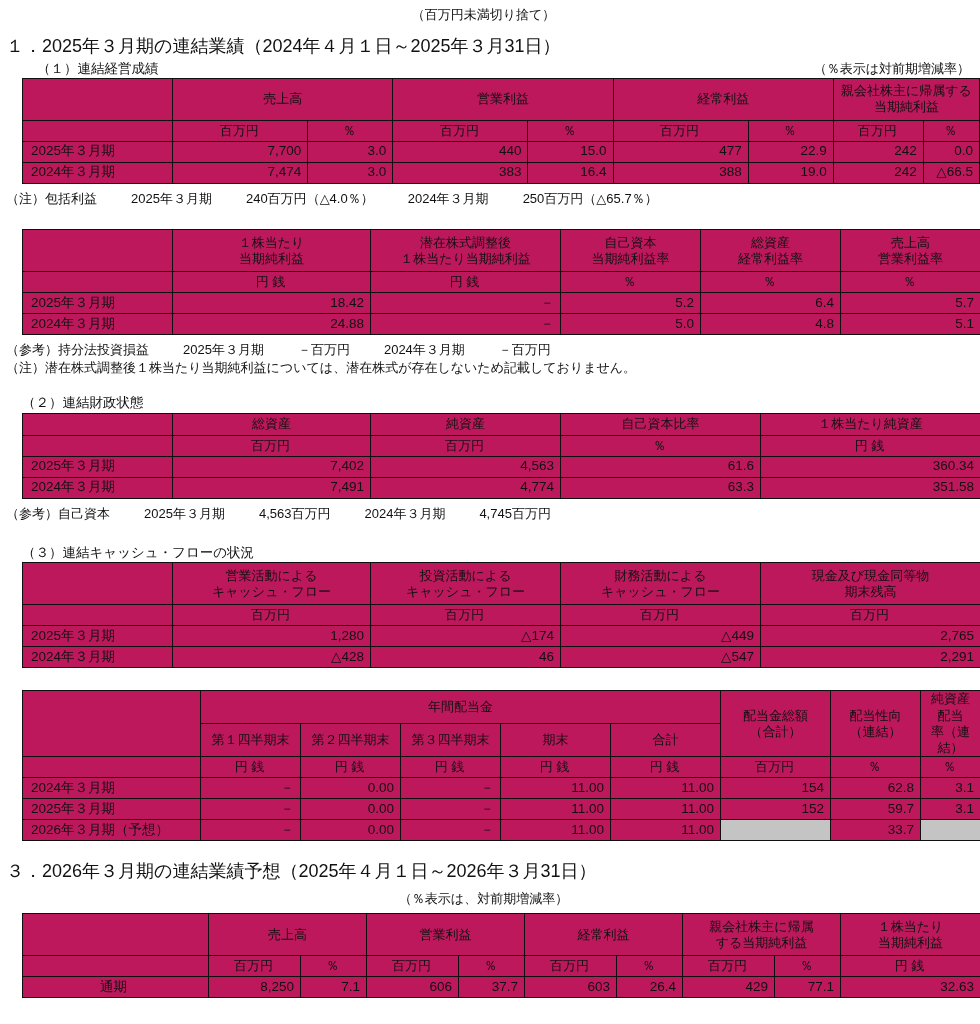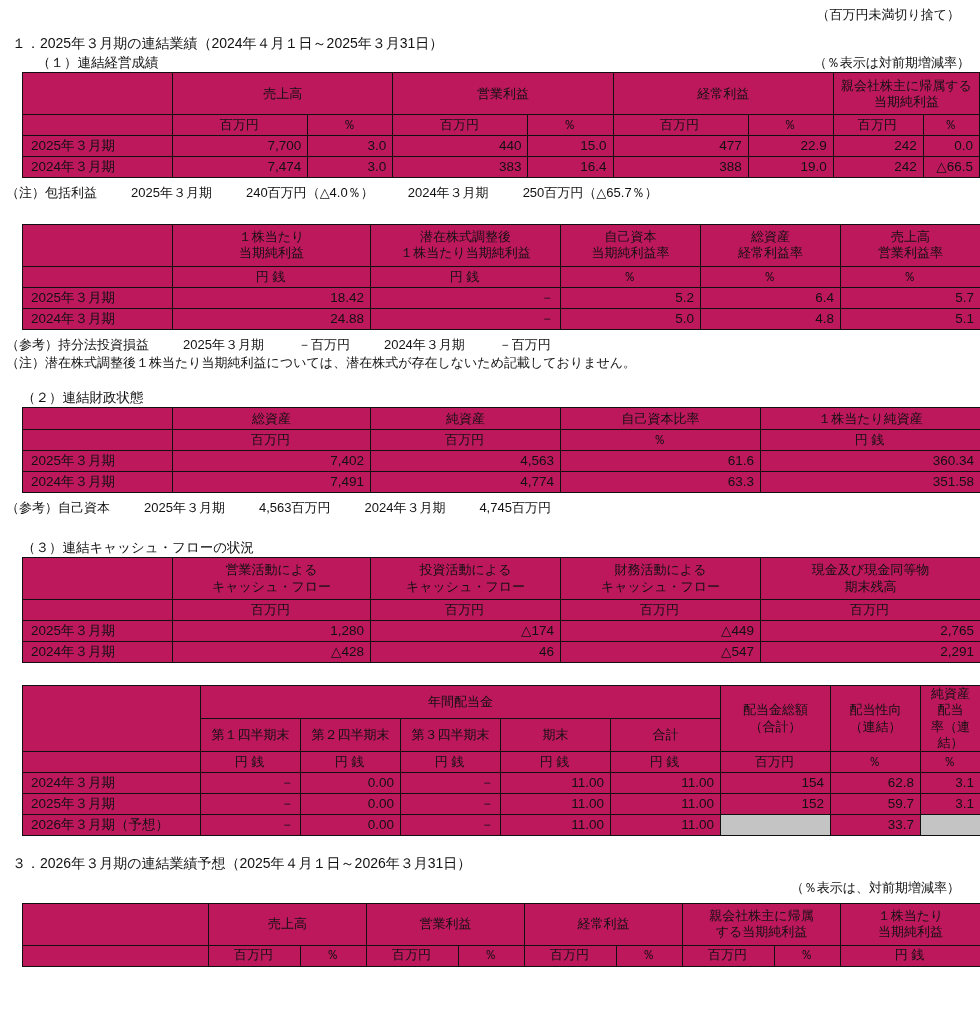--- a/index.html
+++ b/index.html
@@ -21,26 +21,26 @@
     height: 1024px;
     padding: 0;
     box-sizing: border-box;
   }
   
   .line {
     white-space: nowrap;
     line-height: 1.35;
   }
   .right-note {
-    text-align: right;
-    padding-right: 20px;
+    text-align: center;
+    padding-right: 13px;
   }
   .sec-title {
-    font-size: 14px;
-    padding-left: 12px;
+    font-size: 18px;
+    padding-left: 6px;
   }
   .sub-title {
     font-size: 13.5px;
     padding-left: 22px;
   }
   .note {
     font-size: 13px;
     padding-left: 6px;
     letter-spacing: 0px;
   }
@@ -448,16 +448,28 @@
       <td class="unit">百万円</td>
       <td class="unit">％</td>
       <td class="unit">百万円</td>
       <td class="unit">％</td>
       <td class="unit">百万円</td>
       <td class="unit">％</td>
       <td class="unit">百万円</td>
       <td class="unit">％</td>
       <td class="unit">円 銭</td>
     </tr>
+    <tr class="drow">
+      <td class="rowlab ctr">通期</td>
+      <td class="num">8,250</td>
+      <td class="num">7.1</td>
+      <td class="num">606</td>
+      <td class="num">37.7</td>
+      <td class="num">603</td>
+      <td class="num">26.4</td>
+      <td class="num">429</td>
+      <td class="num">77.1</td>
+      <td class="num">32.63</td>
+    </tr>
   </tbody>
     </table>
 
 </div>
 
 </body></html>

